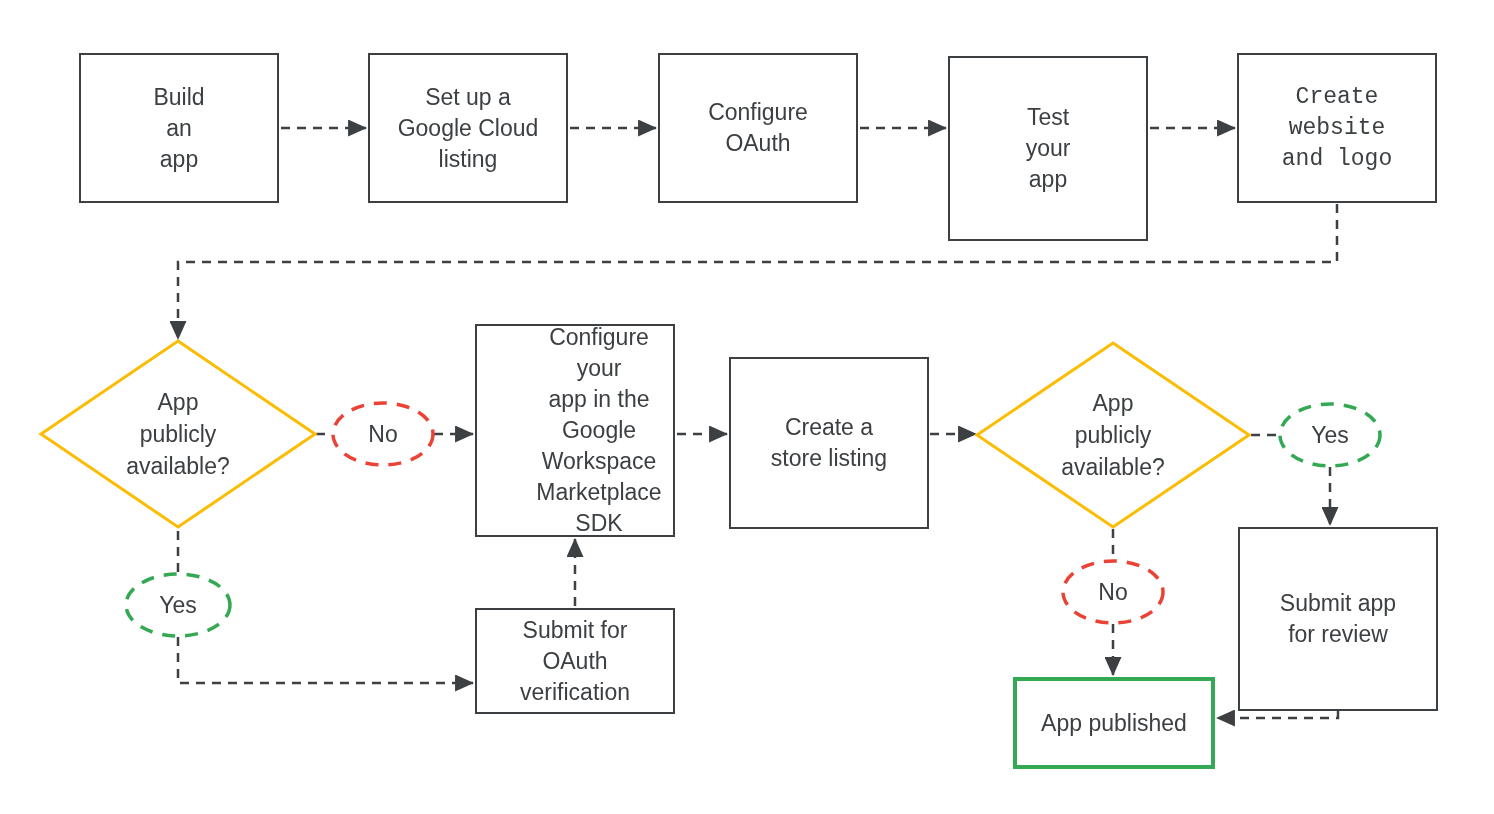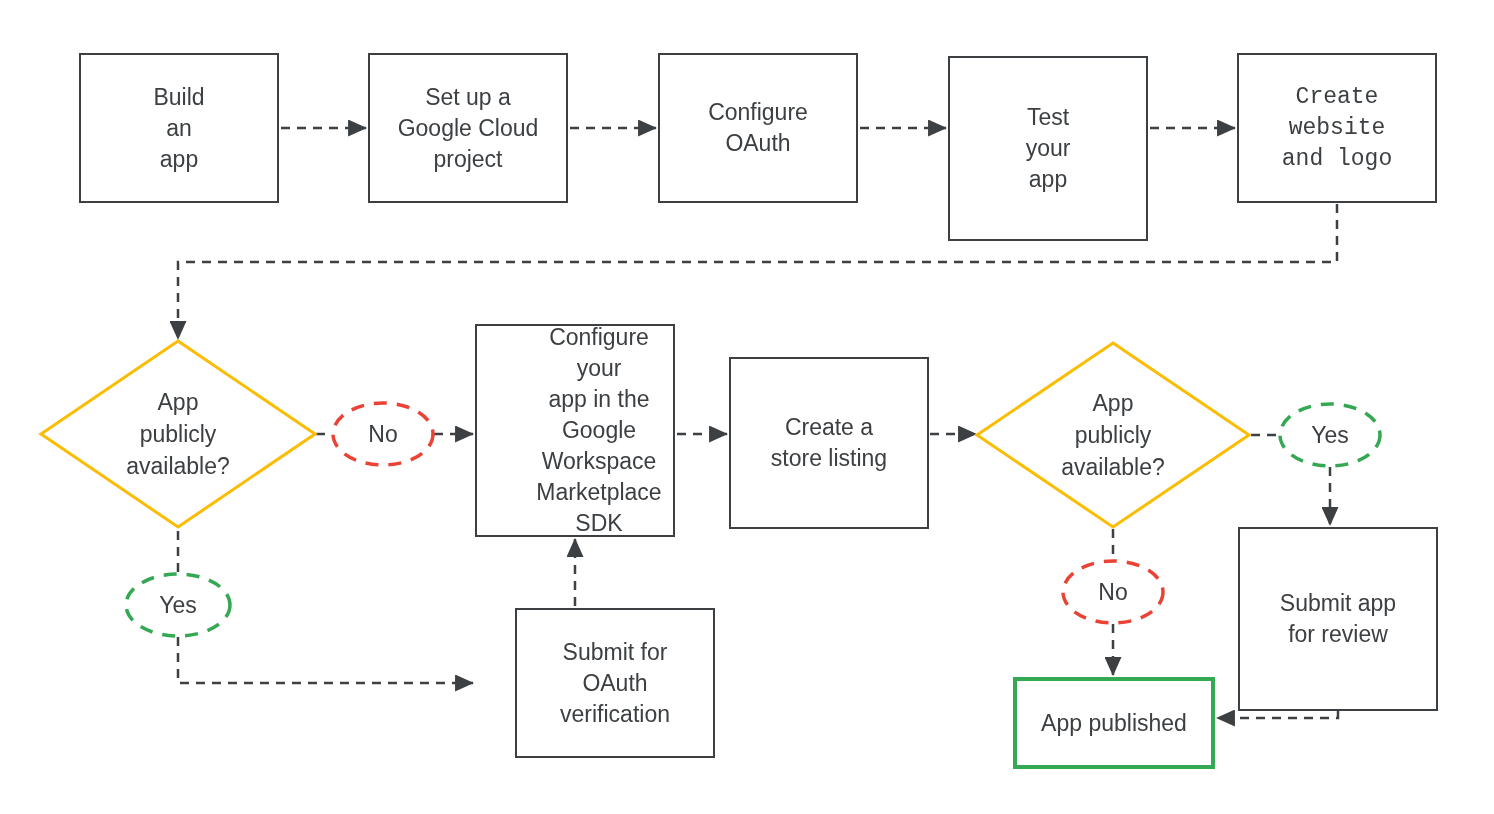--- a/index.html
+++ b/index.html
@@ -67,39 +67,39 @@
     <ellipse cx="178" cy="605" rx="52" ry="31" style="fill:#ffffff;stroke:var(--yes-border);stroke-width:3.5;stroke-dasharray:13 10;"></ellipse>
     <ellipse cx="1330" cy="435" rx="50" ry="31" style="fill:#ffffff;stroke:var(--yes-border);stroke-width:3.5;stroke-dasharray:13 10;"></ellipse>
     <ellipse cx="1113" cy="592" rx="50" ry="31" style="fill:#ffffff;stroke:var(--no-border);stroke-width:3.5;stroke-dasharray:13 10;"></ellipse>
   </svg>
 
   <div class="node" style="left:79px;top:53px;width:200px;height:150px;">Build
 an
 app</div>
   <div class="node" style="left:368px;top:53px;width:200px;height:150px;">Set up a
 Google Cloud
-project</div>
+listing</div>
   <div class="node" style="left:658px;top:53px;width:200px;height:150px;text-align:center;">Configure
 OAuth</div>
   <div class="node" style="left:948px;top:56px;width:200px;height:185px;">Test
 your
 app</div>
   <div class="node" style="left:1237px;top:53px;width:200px;height:150px;font-family:Liberation Mono, monospace;">Create
 website
 and logo</div>
 
   <div class="node" style="left:475px;top:324px;width:200px;height:213px;padding-left:48px;">Configure your
 app in the
 Google
 Workspace
 Marketplace
 SDK</div>
   <div class="node" style="left:729px;top:357px;width:200px;height:172px;">Create a
 store listing</div>
-  <div class="node" style="left:475px;top:608px;width:200px;height:150px;margin-left:40px;">Submit for
+  <div class="node" style="left:475px;top:608px;width:200px;height:106px;">Submit for
 OAuth
 verification</div>
   <div class="node" style="left:1238px;top:527px;width:200px;height:184px;">Submit app
 for review</div>
   <div class="node published" style="left:1013px;top:677px;width:202px;height:92px;">App published</div>
 
   <div class="label" style="left:58px;top:341px;width:240px;height:186px;">App
 publicly
 available?</div>
   <div class="label" style="left:993px;top:343px;width:240px;height:184px;">App

